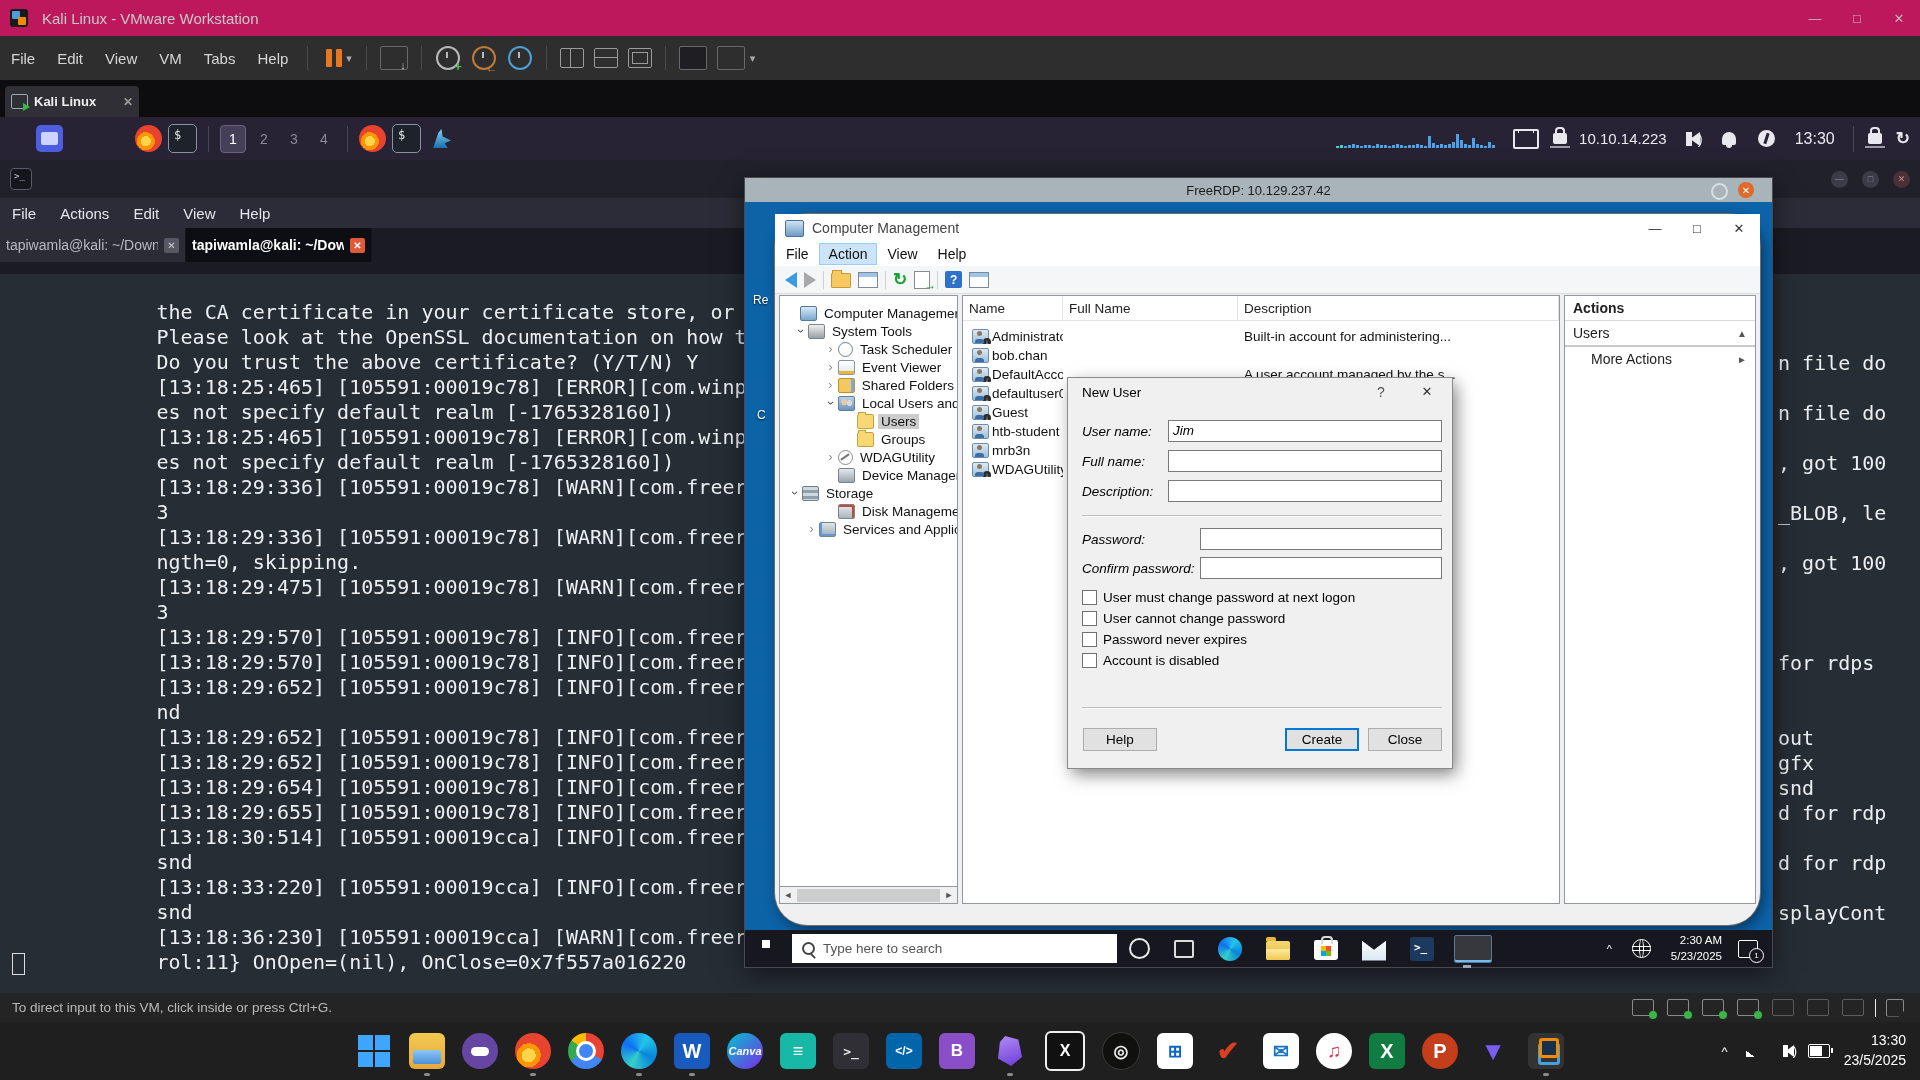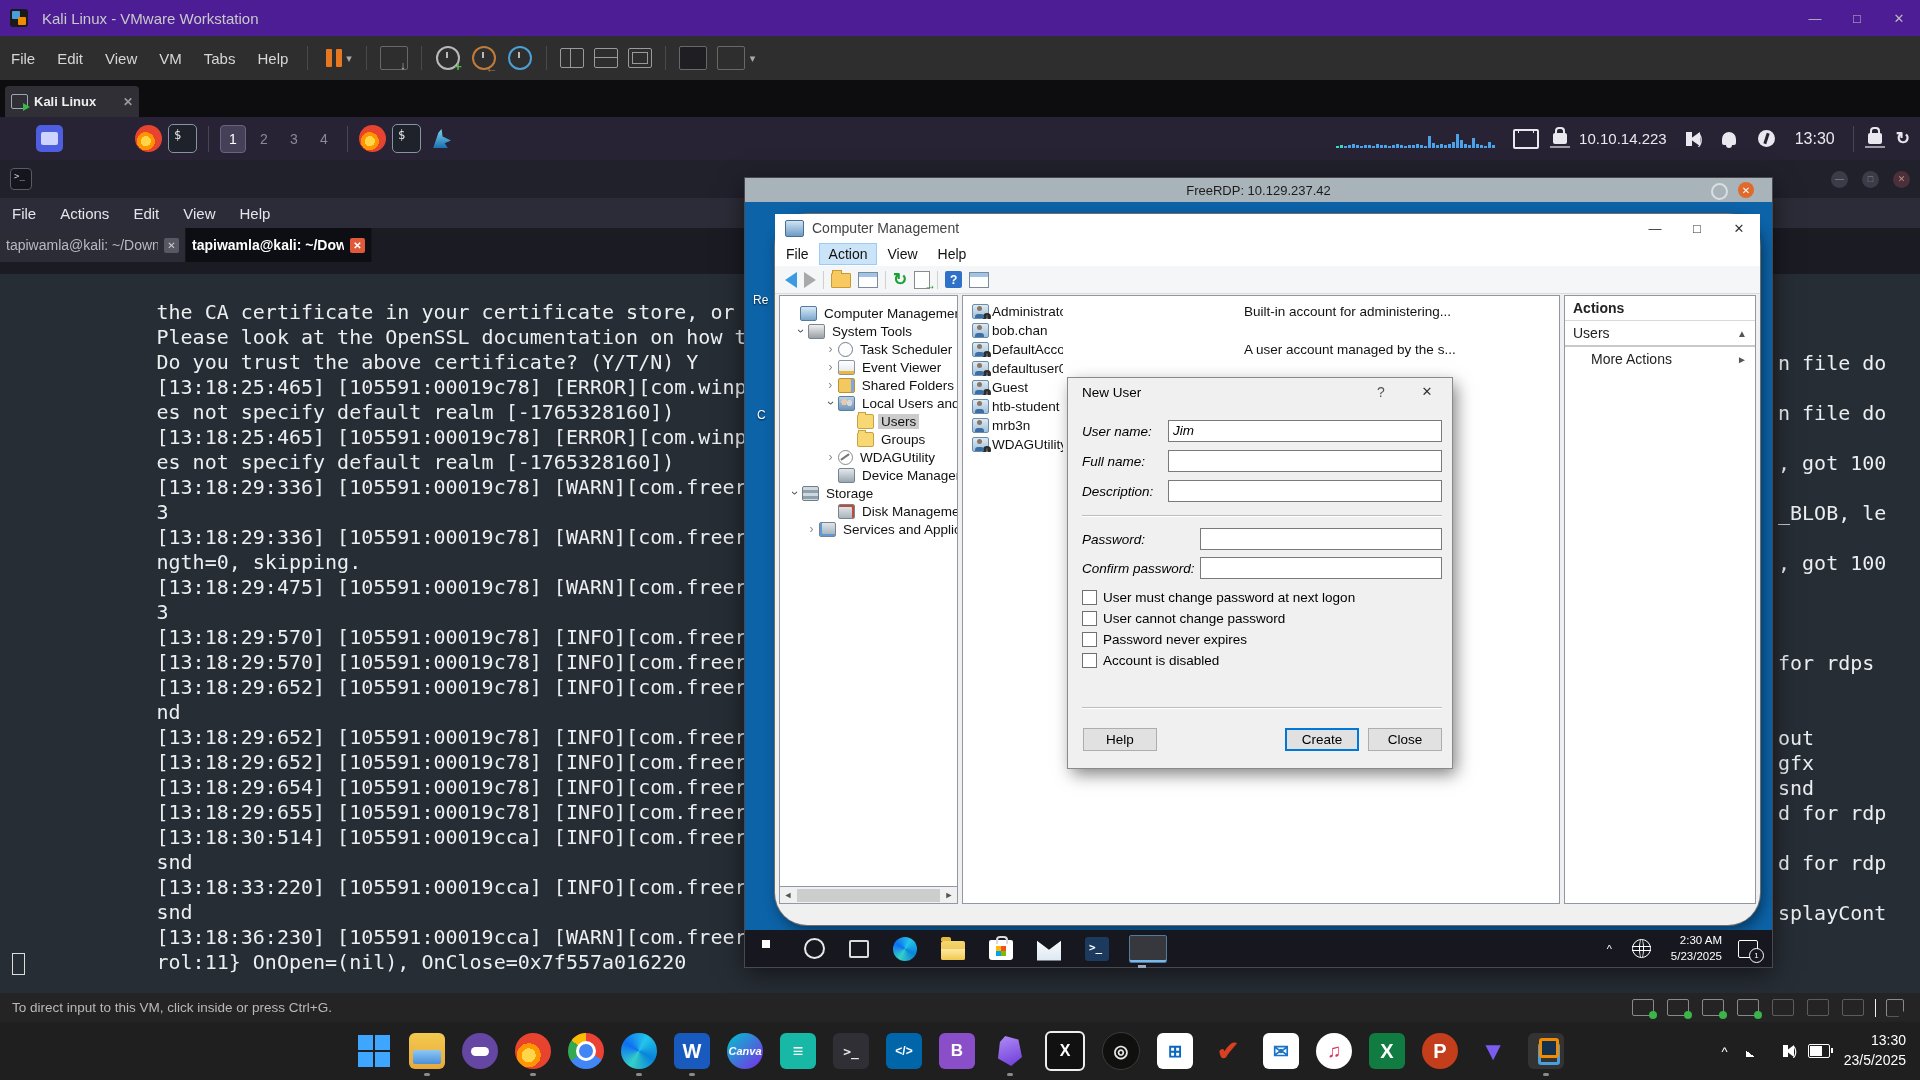--- a/index.html
+++ b/index.html
@@ -1,21 +1,21 @@
 <!DOCTYPE html>
 <html><head>
 <meta charset="utf-8">
 <style>
   html,body{margin:0;padding:0;}
   body{width:1920px;height:1080px;overflow:hidden;background:#000;font-family:"Liberation Sans",sans-serif;position:relative;}
   #screen{position:absolute;inset:0;width:1920px;height:1080px;}
   .abs{position:absolute;}
 
   
-  #vmw-titlebar{left:0;top:0;width:1920px;height:36px;background:#4c1d95;color:#c9c9c9;display:flex;align-items:center;font-size:15px;}
+  #vmw-titlebar{left:0;top:0;width:1920px;height:36px;background:#be185d;color:#c9c9c9;display:flex;align-items:center;font-size:15px;}
   #vmw-logo{width:18px;height:18px;margin:0 14px 0 10px;position:relative;background:#1a1a1a;border-radius:3px;}
   #vmw-logo::before{content:"";position:absolute;inset:2px 8px 8px 2px;background:#4a9edb;border-radius:1px;}
   #vmw-logo::after{content:"";position:absolute;inset:8px 2px 2px 8px;background:#f38b00;border-radius:1px;}
   .win-btns{margin-left:auto;display:flex;}
   .win-btn{width:42px;height:36px;display:flex;align-items:center;justify-content:center;color:#bbb;font-size:13px;}
   #vmw-toolbar{left:0;top:36px;width:1920px;height:44px;background:#2e2e2e;border-bottom:1px solid #1b1b1b;display:flex;align-items:center;color:#d6d6d6;font-size:15px;}
   .vm-menu-item{padding:0 11px;cursor:default;}
   .tb-sep{width:1px;height:24px;background:#4a4a4a;margin:0 8px;}
   .pause-bars{display:flex;gap:4px;margin:0 4px 0 10px;}
   .pause-bars i{width:6px;height:18px;background:#e87722;border-radius:1px;}
@@ -667,20 +667,25 @@
               <span class="tree-label">Services and Applications</span>
             </div>
           </div>
         <div id="tree-hscroll">
           <span class="sarr">◄</span>
           <span class="thumb"></span>
           <span class="sarr">►</span>
         </div>
 
         <div id="cm-list">
+          <div class="hdr">
+            <span class="col-name">Name</span>
+            <span class="col-full">Full Name</span>
+            <span class="col-desc">Description</span>
+          </div>
           <div style="padding-top:6px;">
 
           <div class="urow">
                 <span class="nm cell col-name" style="width:100px;">
                   <span class="uicon disabled">
                     <span class="dis">↓</span>
                   </span>
                   <span>Administrator</span>
                 </span>
                 <span class="cell col-full"></span>
@@ -823,20 +828,24 @@
         <div>
 
         <div class="dlg-btn" style="left: 15px; top: 350px;">Help</div>
             <div class="dlg-btn primary" style="left: 217px; top: 350px;">Create</div>
             <div class="dlg-btn" style="left: 300px; top: 350px;">Close</div>
           </div>
       </div>
 
       <div id="rdp-taskbar">
         <span class="rtb-start"></span>
+        <div id="rdp-search">
+          <span class="mag"></span>
+          <span>Type here to search</span>
+        </div>
         <div style="display:flex;align-items:center;">
 
         <span class="rtb-ic ric-cortana"></span>
             <span class="rtb-ic ric-taskview"></span>
             <span class="rtb-ic ric-edge"></span>
             <span class="rtb-ic ric-explorer"></span>
             <span class="rtb-ic ric-store"></span>
             <span class="rtb-ic ric-mail"></span>
             <span class="rtb-ic ric-powershell"></span>
             <span class="rtb-ic ric-cm rtb-active"></span>

